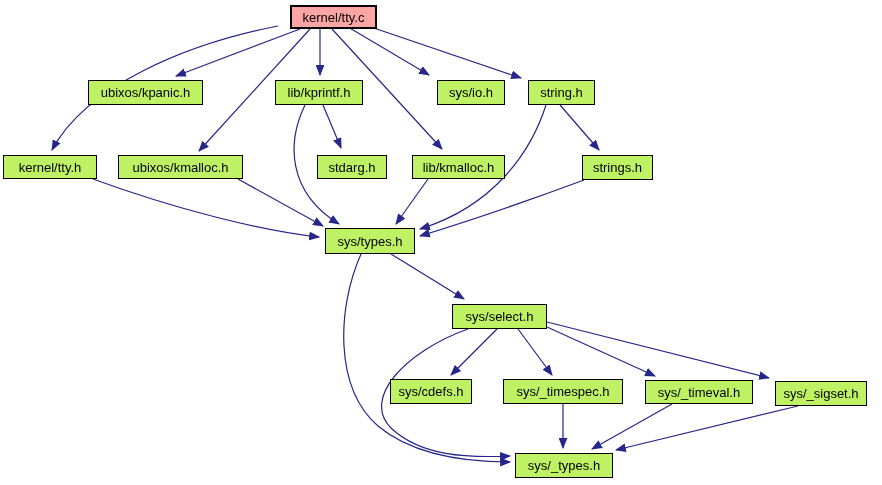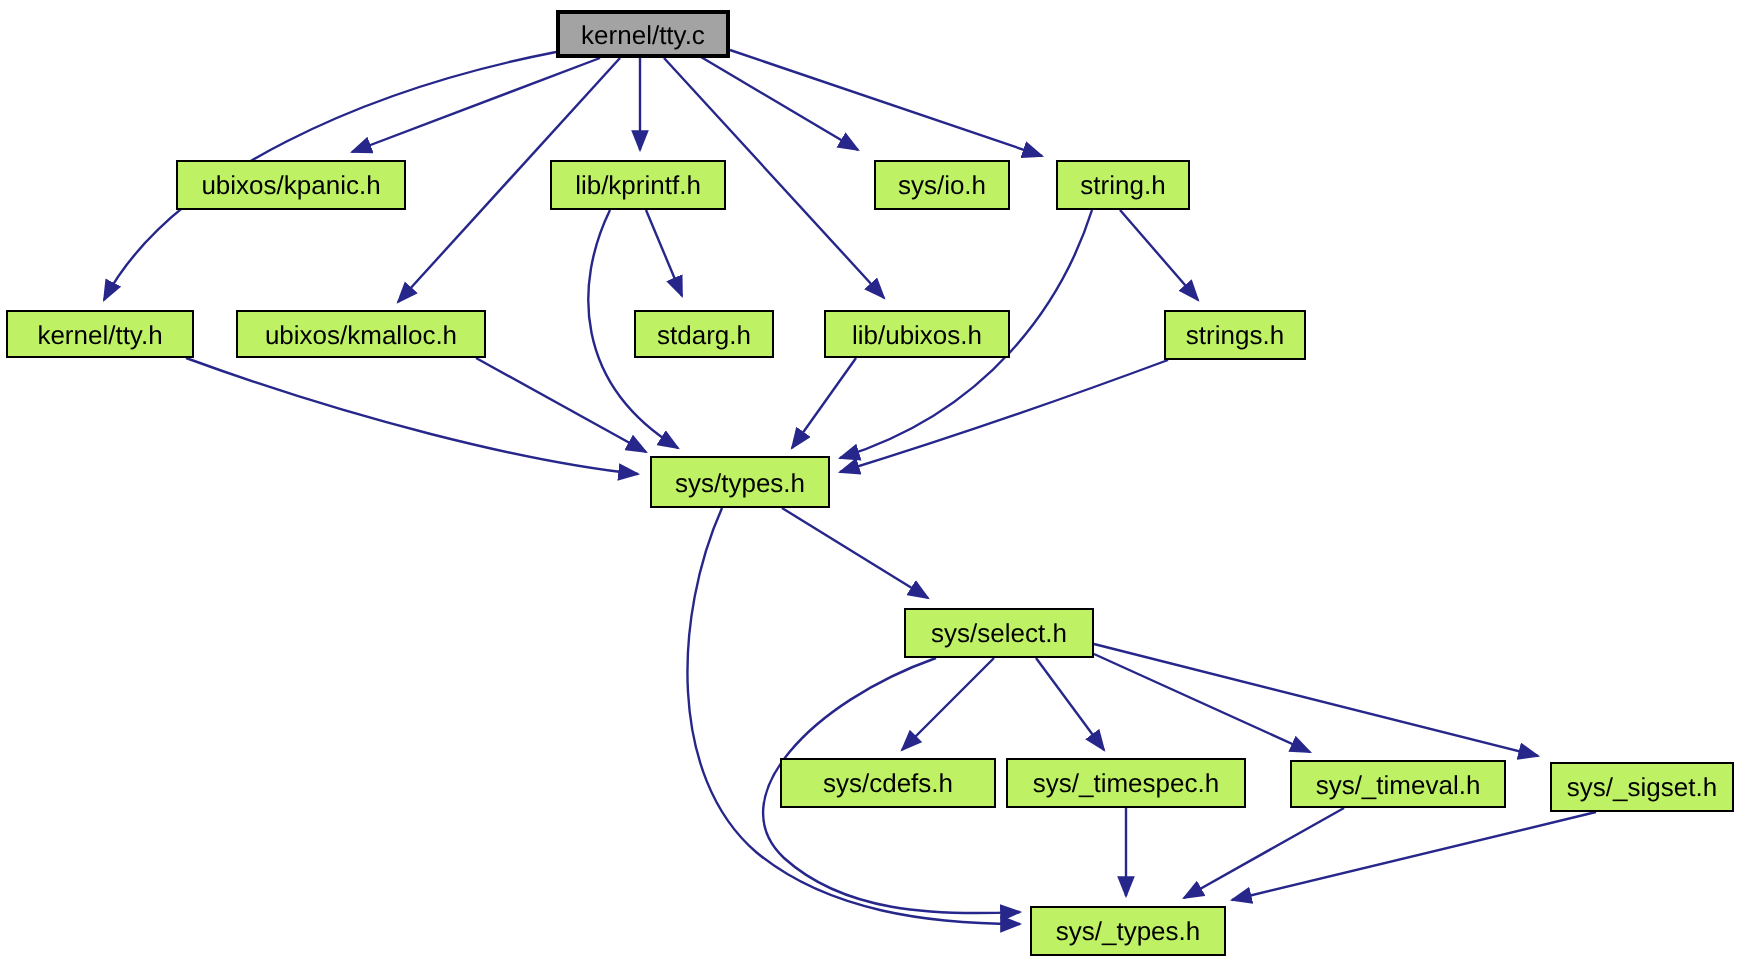--- a/index.html
+++ b/index.html
@@ -8,21 +8,21 @@
     font-family:"Liberation Sans", sans-serif;overflow:hidden;
   }
   .stage svg{position:absolute;left:0;top:0;}
   .edge{fill:none;stroke:#26268b;stroke-width:1.2;}
   .node{
     position:absolute;box-sizing:border-box;background:#bef264;
     border:1px solid #000;color:#000;font-size:13px;line-height:1;
     display:flex;align-items:center;justify-content:center;
     white-space:nowrap;z-index:2;
   }
-  .node.root{background:#a3a3a3;border-width:2px;}
+  .node.root{background:#fca5a5;border-width:2px;margin-left:12px;}
 </style>
 </head>
 <body>
 
 <div class="stage">
 
   <svg width="882" height="485" viewBox="0 0 882 485">
     <defs>
       <marker id="arrowhead" viewBox="0 0 10 8" refX="9" refY="4" markerWidth="11" markerHeight="9" markerUnits="userSpaceOnUse" orient="auto">
         <path d="M0,0 L10,4 L0,8 Z" fill="#26268b"></path>
@@ -56,23 +56,23 @@
   </svg>
 
   <div class="node root" style="left:278px;top:5px;width:87px;height:24px">kernel/tty.c</div>
   <div class="node" style="left:88px;top:80px;width:115px;height:25px">ubixos/kpanic.h</div>
   <div class="node" style="left:275px;top:80px;width:88px;height:25px">lib/kprintf.h</div>
   <div class="node" style="left:437px;top:80px;width:68px;height:25px">sys/io.h</div>
   <div class="node" style="left:528px;top:80px;width:67px;height:25px">string.h</div>
   <div class="node" style="left:3px;top:155px;width:94px;height:24px">kernel/tty.h</div>
   <div class="node" style="left:118px;top:155px;width:125px;height:24px">ubixos/kmalloc.h</div>
   <div class="node" style="left:317px;top:155px;width:70px;height:24px">stdarg.h</div>
-  <div class="node" style="left:412px;top:155px;width:93px;height:24px">lib/ubixos.h</div>
+  <div class="node" style="left:412px;top:155px;width:93px;height:24px">lib/kmalloc.h</div>
   <div class="node" style="left:582px;top:155px;width:71px;height:25px">strings.h</div>
   <div class="node" style="left:325px;top:228px;width:90px;height:26px">sys/types.h</div>
   <div class="node" style="left:452px;top:304px;width:95px;height:25px">sys/select.h</div>
-  <div class="node" style="left:390px;top:379px;width:108px;height:25px">sys/cdefs.h</div>
+  <div class="node" style="left:390px;top:379px;width:82px;height:25px">sys/cdefs.h</div>
   <div class="node" style="left:503px;top:379px;width:120px;height:25px">sys/_timespec.h</div>
   <div class="node" style="left:645px;top:380px;width:108px;height:24px">sys/_timeval.h</div>
   <div class="node" style="left:775px;top:381px;width:92px;height:25px">sys/_sigset.h</div>
   <div class="node" style="left:515px;top:453px;width:98px;height:25px">sys/_types.h</div>
 
 </div>
 
 </body></html>

